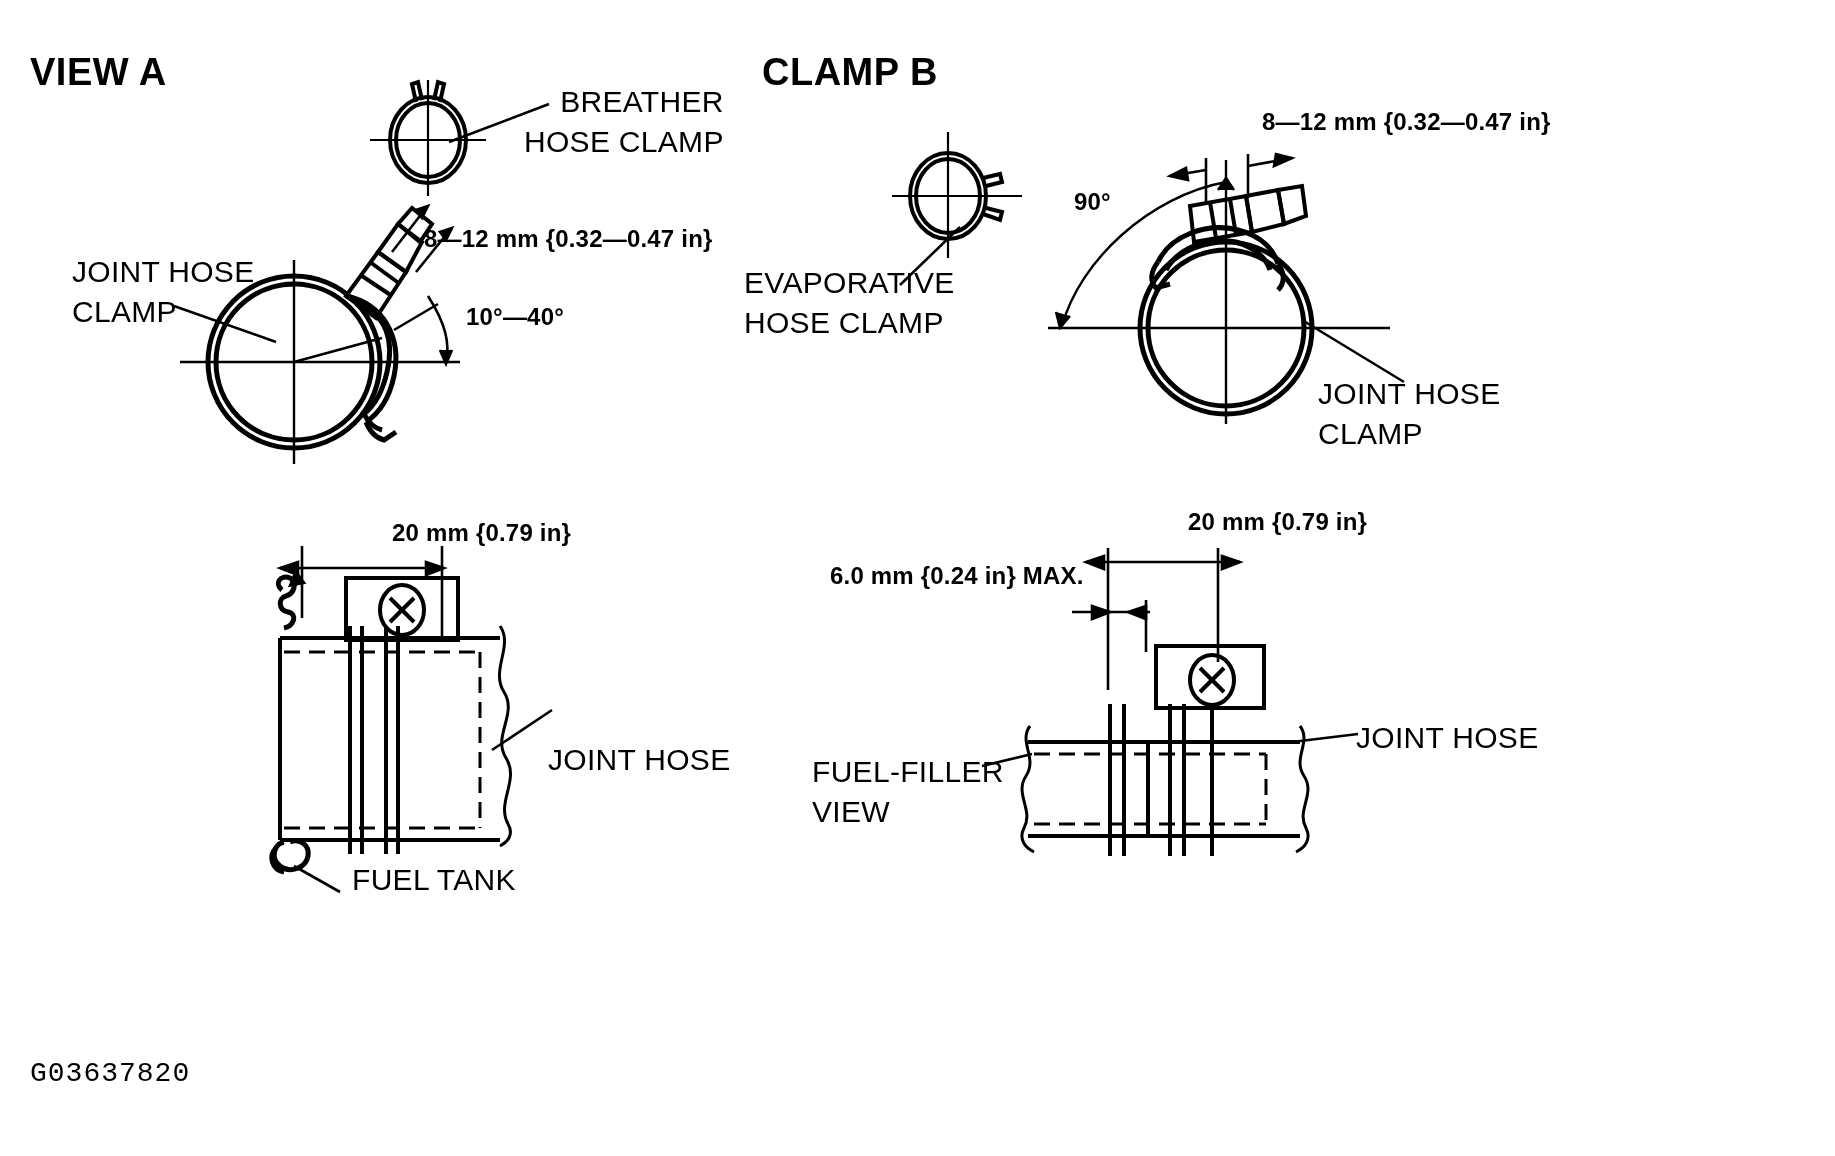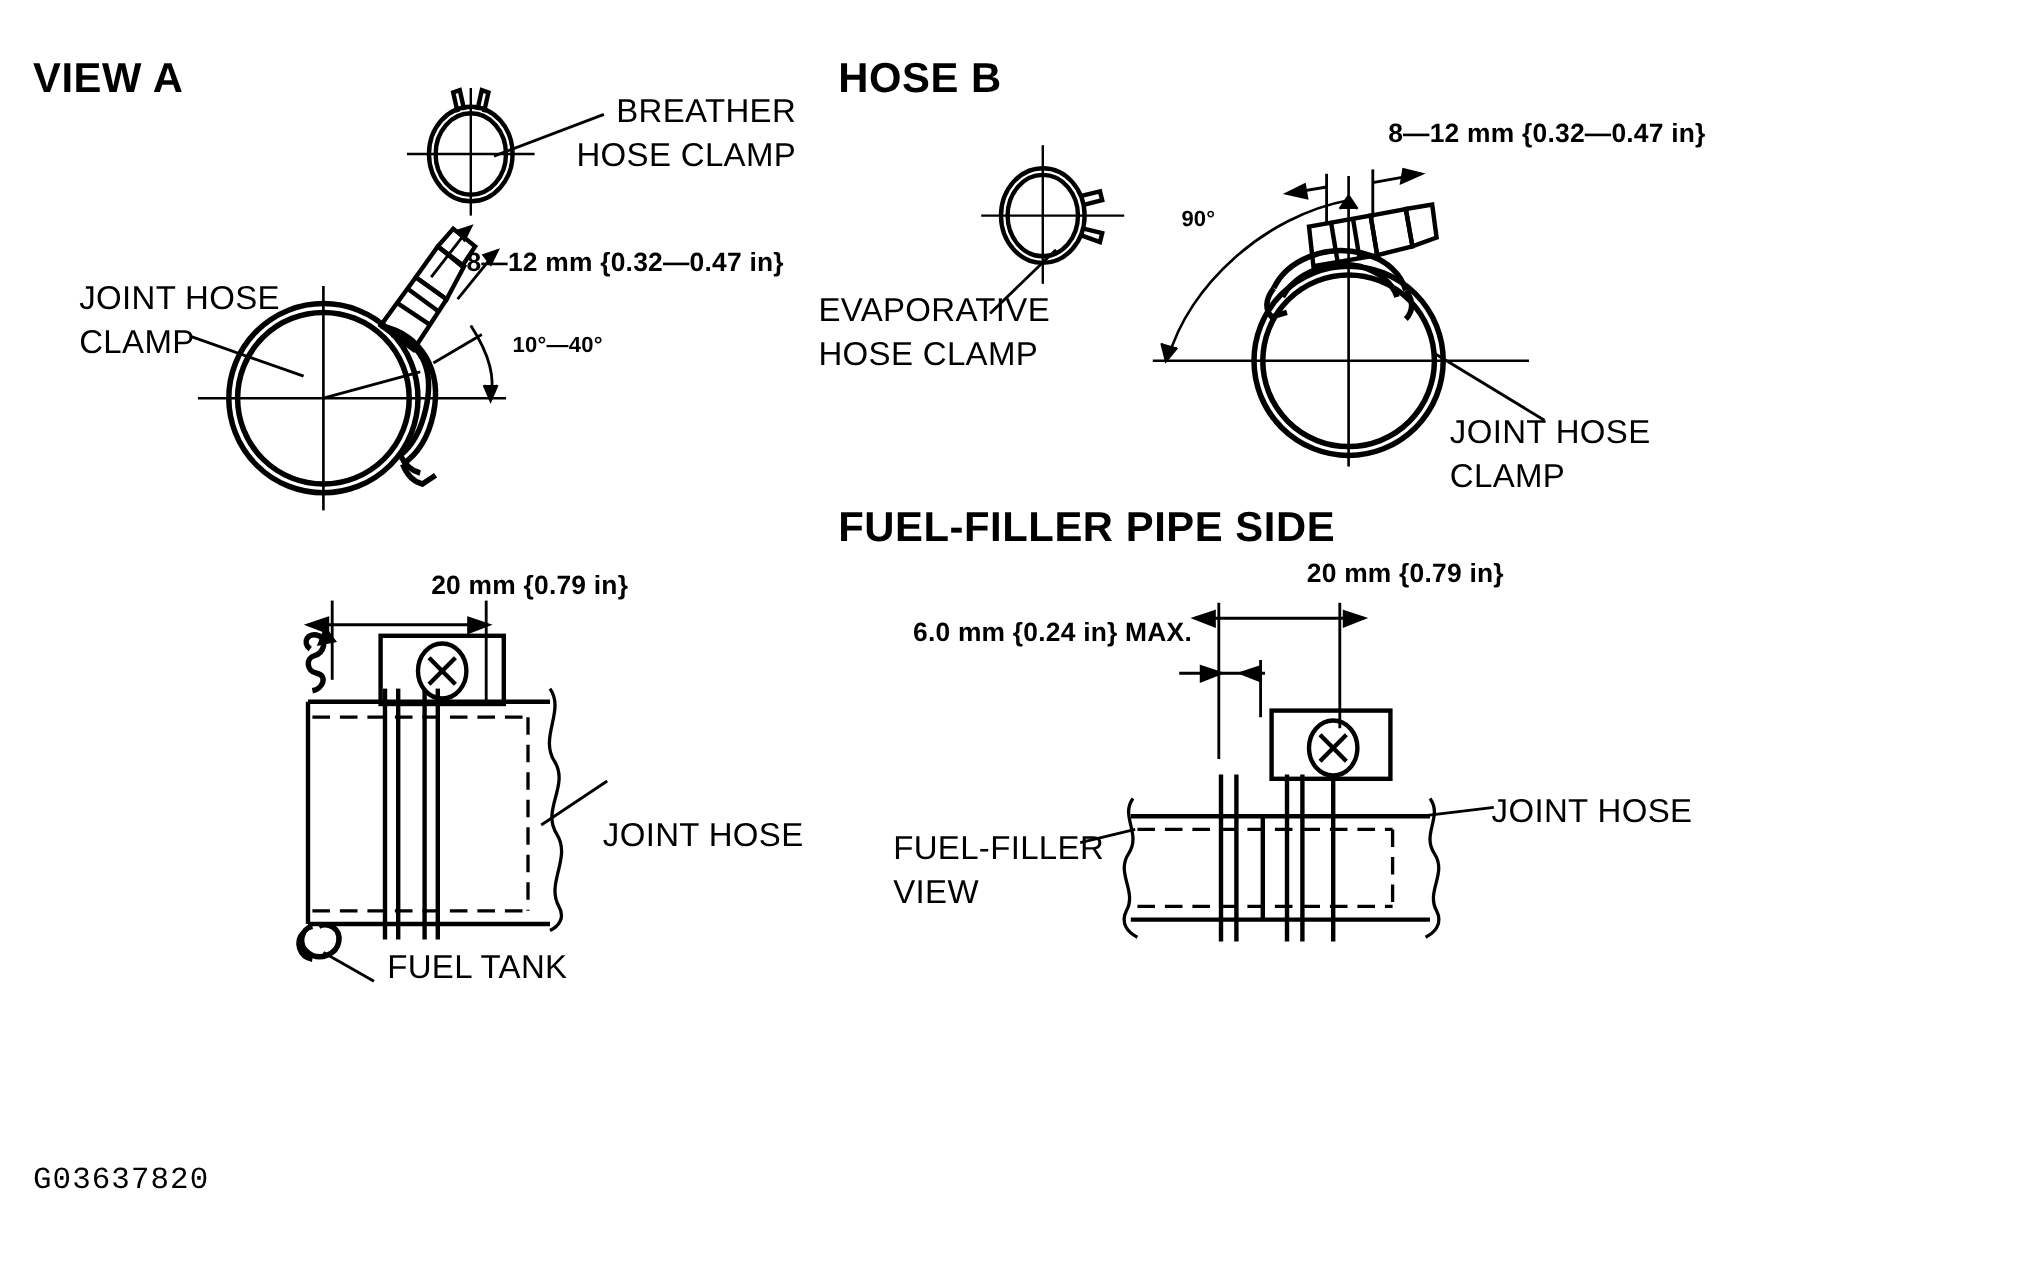--- a/index.html
+++ b/index.html
@@ -34,21 +34,21 @@
     line-height: 1.32;
   }
   .dimtext {
     font-weight: bold;
     font-size: 24px;
     letter-spacing: 0.2px;
     white-space: nowrap;
   }
   .angletext {
     font-weight: bold;
-    font-size: 20px;
+    font-size: 24px;
     letter-spacing: 0.2px;
     white-space: nowrap;
   }
   .figcode {
     font-size: 28px;
     letter-spacing: 1px;
     white-space: nowrap;
   }
 </style>
 </head>
@@ -128,21 +128,21 @@
       <path d="M270 150 L276 164 L282 150" fill="#000"></path>
       <line x1="224" y1="130" x2="268" y2="104"></line>
       <line x1="124" y1="162" x2="212" y2="138"></line>
     </g>
   </svg>
 
   <div class="abs dimtext" style="left:424px; top:225px;">8—12 mm {0.32—0.47 in}</div>
 
   <div class="abs angletext" style="left:466px; top:303px;">10°—40°</div>
 
-  <div class="abs heading" style="left:762px; top:52px;">HOSE B</div>
+  <div class="abs heading" style="left:762px; top:52px;">CLAMP B</div>
 
   <svg class="abs" style="left:888px; top:130px;" width="150" height="130">
     <g fill="none" stroke="#000" stroke-width="2.2">
       <line x1="60" y1="2" x2="60" y2="128"></line>
       <line x1="4" y1="66" x2="134" y2="66"></line>
     </g>
     <g fill="none" stroke="#000" stroke-width="4">
       <ellipse cx="60" cy="66" rx="38" ry="43"></ellipse>
       <ellipse cx="60" cy="66" rx="32" ry="37"></ellipse>
       <path d="M95 48 L112 44 L114 52 L98 56"></path>
@@ -277,21 +277,20 @@
   </svg>
 
   <div class="abs callout" style="left:352px; top:860px;">FUEL TANK</div>
 
   <svg class="abs" style="left:490px; top:706px;" width="64" height="48">
     <line x1="2" y1="44" x2="62" y2="4" stroke="#000" stroke-width="2.6"></line>
   </svg>
 
   <div class="abs callout" style="left:548px; top:740px;">JOINT HOSE</div>
 
-  <div class="abs heading" style="left:762px; top:460px;">FUEL-FILLER PIPE SIDE</div>
 
   <div class="abs dimtext" style="left:1188px; top:508px;">20 mm {0.79 in}</div>
 
   <div class="abs dimtext" style="left:830px; top:562px;">6.0 mm {0.24 in} MAX.</div>
 
   <svg class="abs" style="left:1000px; top:540px;" width="500" height="360">
 
     <g stroke="#000" stroke-width="2.6" fill="none">
       <line x1="108" y1="8" x2="108" y2="150"></line>
       <line x1="218" y1="8" x2="218" y2="122"></line>

